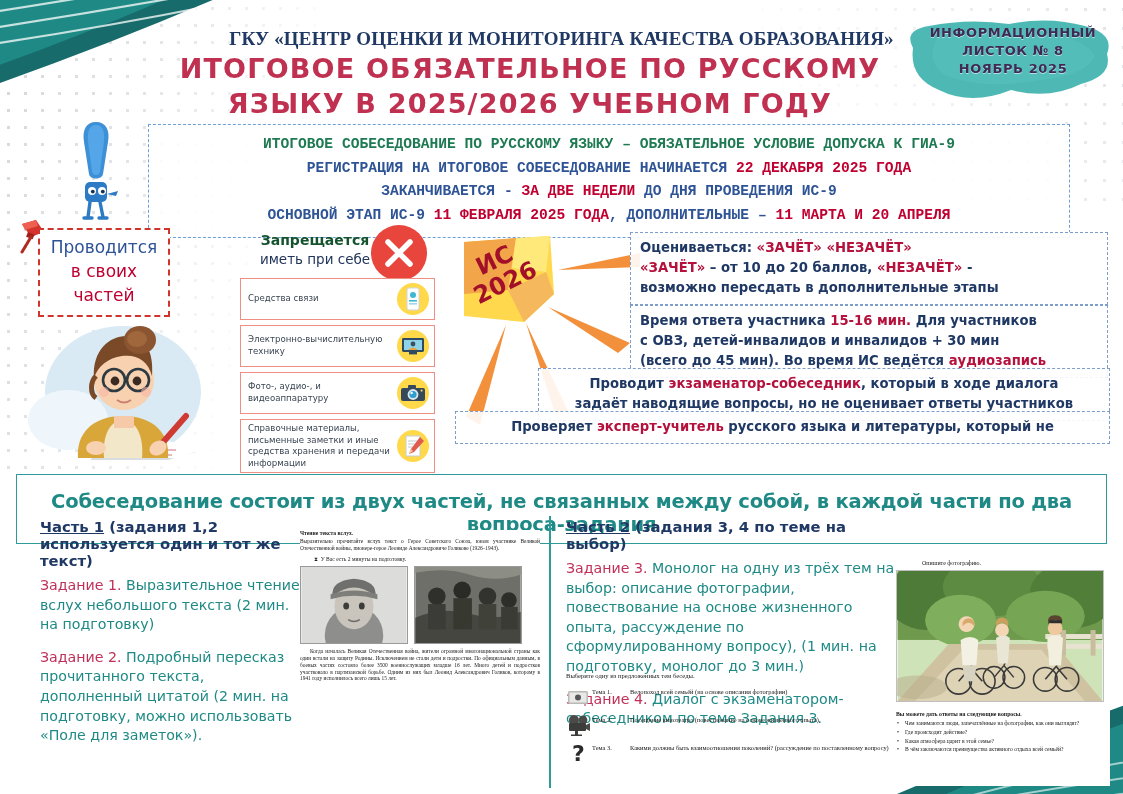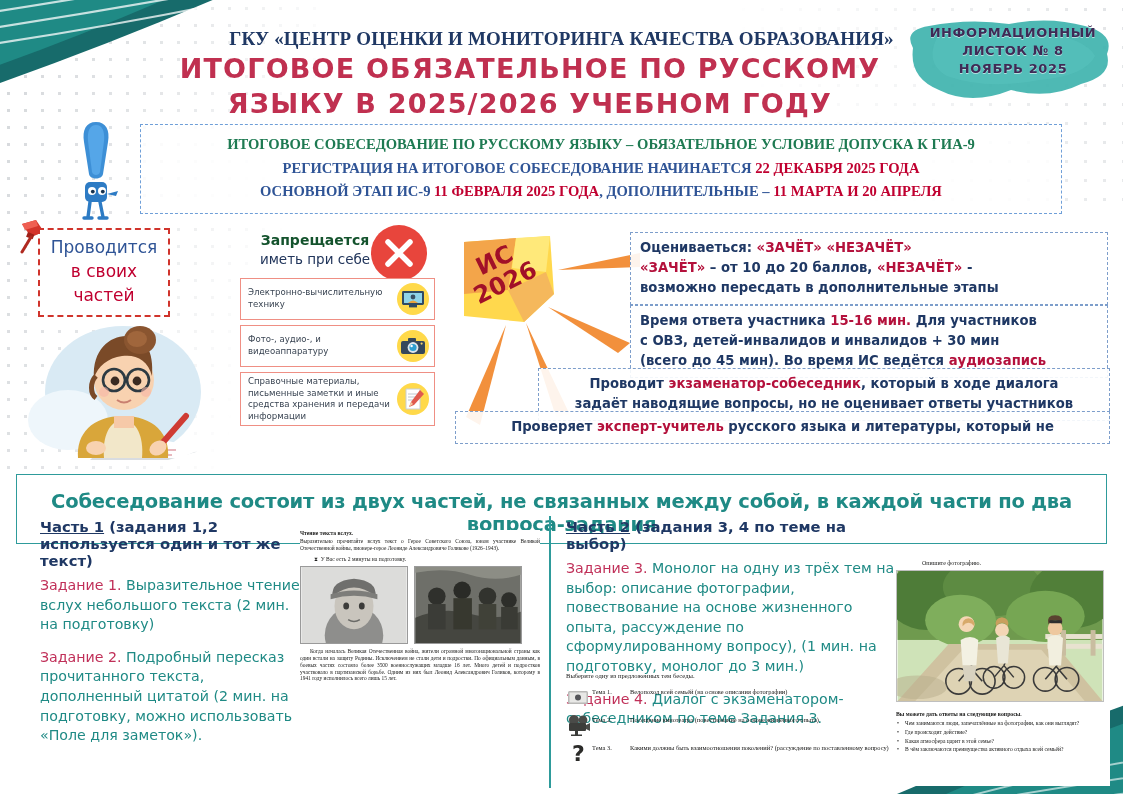--- a/index.html
+++ b/index.html
@@ -82,26 +82,26 @@
     font-size: 13px;
     line-height: 1.38;
     color: #3f2a56;
     letter-spacing: .6px;
     text-shadow: 0 1px 0 rgba(255,255,255,.55);
   }
 
   
   .announce {
     position: absolute;
-    left: 140px; top: 124px;
+    left: 148px; top: 124px;
     width: 922px;
     padding: 8px 10px 9px;
     border: 1.5px dashed #6f9fd8;
     text-align: center;
-    font-family: Liberation Serif, serif;
+    font-family: Liberation Mono, monospace;
     font-weight: bold;
     font-size: 14.6px;
     line-height: 1.62;
     color: #1f3864;
     background: rgba(255,255,255,.82);
   }
   .announce .l1 { color: #1e7a52; }
   .announce .blue { color: #2f5496; }
   .announce .red  { color: #c00030; text-align: right; }
 
@@ -331,20 +331,21 @@
     <circle cx="26.8" cy="73.6" r="1.9" fill="#16324f"></circle>
       <circle cx="36.8" cy="73.6" r="1.9" fill="#16324f"></circle>
     <path d="M41,76 L52,73 L50,78 Z" fill="#2d7bc4"></path>
     <path d="M24,84 L22,99 M34,84 L37,99" stroke="#2d7bc4" stroke-width="3.4" fill="none" stroke-linecap="round"></path>
     <path d="M18,100 h8 M33,100 h8" stroke="#2d7bc4" stroke-width="3.4" stroke-linecap="round"></path>
   </svg>
 
   <div class="announce">
     <div class="l1">ИТОГОВОЕ СОБЕСЕДОВАНИЕ ПО РУССКОМУ ЯЗЫКУ – ОБЯЗАТЕЛЬНОЕ УСЛОВИЕ ДОПУСКА К ГИА-9</div>
     <div><span class="blue">РЕГИСТРАЦИЯ НА ИТОГОВОЕ СОБЕСЕДОВАНИЕ НАЧИНАЕТСЯ </span><span class="red">22 ДЕКАБРЯ 2025 ГОДА</span></div>
+    <div><span class="blue">ЗАКАНЧИВАЕТСЯ - </span><span class="red">ЗА ДВЕ НЕДЕЛИ</span><span class="blue"> ДО ДНЯ ПРОВЕДЕНИЯ ИС-9</span></div>
     <div><span class="blue">ОСНОВНОЙ ЭТАП ИС-9 </span><span class="red">11 ФЕВРАЛЯ 2025 ГОДА</span><span class="blue">,  ДОПОЛНИТЕЛЬНЫЕ – </span><span class="red">11 МАРТА И 20 АПРЕЛЯ</span></div>
   </div>
 
   <svg class="pushpin" viewBox="0 0 40 40">
     <path d="M8,8 L22,4 L30,16 L17,21 Z" fill="#d4342b"></path>
     <path d="M8,8 L22,4 L24,10 L11,14 Z" fill="#ef5f52"></path>
     <rect x="13" y="17" width="7" height="5" fill="#9e2018" transform="rotate(22 16 19)"></rect>
     <path d="M17,21 L8,36" stroke="#b02a20" stroke-width="3" stroke-linecap="round"></path>
   </svg>
 
@@ -389,20 +390,30 @@
   <div class="ban-head">
     <div class="t1">Запрещается</div>
     <div class="t2">иметь при себе</div>
   </div>
   <svg class="ban-x" viewBox="0 0 58 58">
     <circle cx="29" cy="29" r="28" fill="#e8453c"></circle>
     <path d="M18,18 L40,40 M40,18 L18,40" stroke="#fff" stroke-width="5.5" stroke-linecap="round"></path>
   </svg>
 
   <div class="ban-list">
+    <div class="ban-item">
+      <div class="txt">Средства связи</div>
+      <svg class="ban-ico" viewBox="0 0 34 34">
+        <circle cx="17" cy="17" r="16" fill="#ffd94a"></circle>
+        <rect x="11" y="6" width="12" height="22" rx="2" fill="#fff" stroke="#cfd6dc"></rect>
+        <circle cx="17" cy="13" r="3" fill="#3fb8d4"></circle>
+        <rect x="13" y="18" width="8" height="1.6" fill="#3fb8d4"></rect>
+        <rect x="13" y="21" width="8" height="1.6" fill="#9fd9e6"></rect>
+      </svg>
+    </div>
     <div class="ban-item">
       <div class="txt">Электронно-вычислительную технику</div>
       <svg class="ban-ico" viewBox="0 0 34 34">
         <circle cx="17" cy="17" r="16" fill="#ffd94a"></circle>
         <rect x="6" y="9" width="22" height="14" rx="1.4" fill="#2f4a63"></rect>
         <rect x="8" y="11" width="18" height="10" fill="#8fd3e8"></rect>
         <circle cx="17" cy="15" r="2.4" fill="#3a4f63"></circle>
         <path d="M12,21 q5,-5 10,0 z" fill="#e8a33c"></path>
         <rect x="13" y="23" width="8" height="2.4" fill="#2f4a63"></rect>
       </svg>

